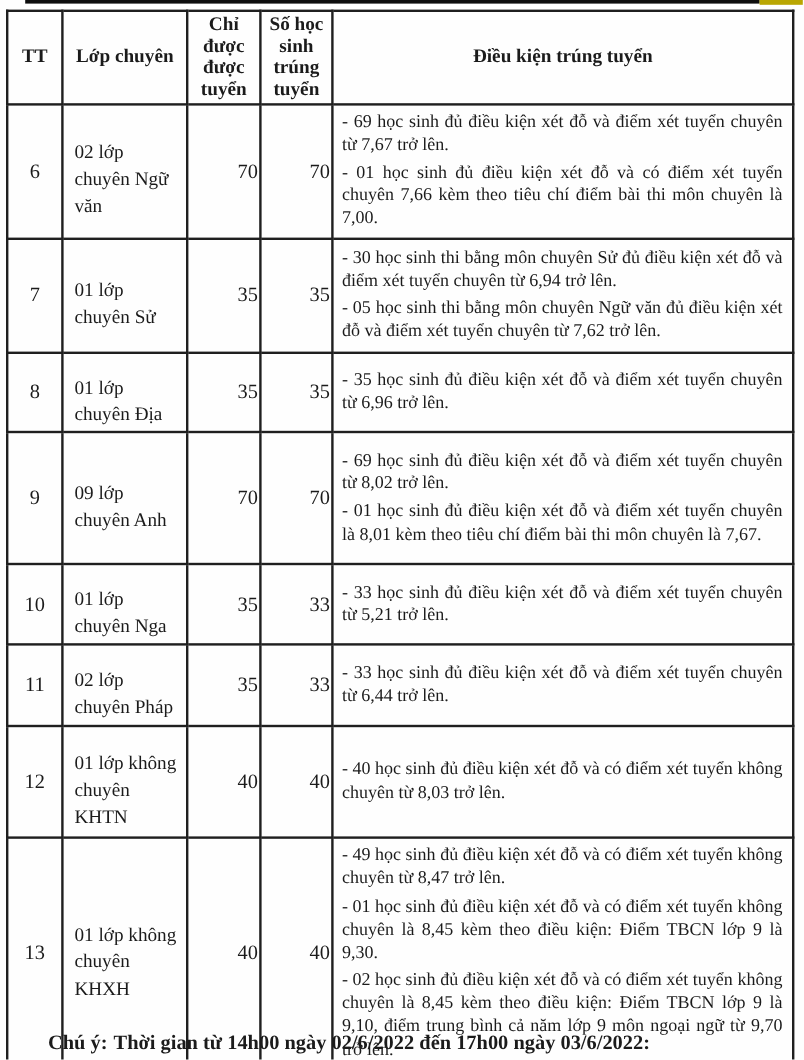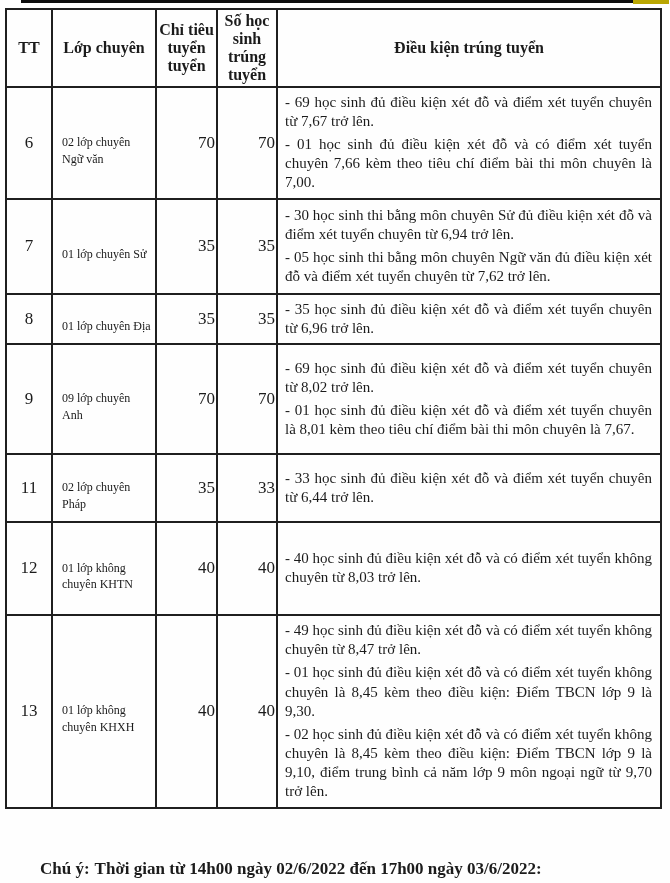--- a/index.html
+++ b/index.html
@@ -25,21 +25,21 @@
 
   table.main th, table.main td {
     border:2px solid #1f1f1f; vertical-align:middle;
     overflow:hidden;
   }
   table.main th {
     font-size:16px; font-weight:bold; text-align:center;
     line-height:1.12; padding:2px 1px;
   }
   td.c-tt { text-align:center; font-size:17px; }
-  td.c-class { text-align:left; padding:18px 4px 2px 9px; font-size:12px; line-height:1.4; }
+  td.c-class { text-align:left; padding:18px 4px 2px 9px; font-size:16px; line-height:1.4; }
   td.c-num { text-align:right; font-size:17px; }
   td.c-cond { padding:1px 8px 1px 7px; }
   td.c-cond p {
     margin:4px 0; font-size:15px; line-height:1.28;
     text-align:justify;
   }
 
   .footer-note {
     position:absolute; left:40px; top:859px;
     font-size:17px; font-weight:bold; white-space:nowrap;
@@ -59,21 +59,21 @@
       <col class="col-tt">
         <col class="col-class">
         <col class="col-quota">
         <col class="col-admitted">
         <col class="col-cond">
     </colgroup>
     <thead>
       <tr style="height:67px;">
         <th>TT</th>
         <th>Lớp chuyên</th>
-        <th>Chỉ tiêu tuyển tuyển</th>
+        <th>Chỉ được được tuyển</th>
         <th>Số học sinh trúng tuyển</th>
         <th>Điều kiện trúng tuyển</th>
       </tr>
     </thead>
     <tbody>
       <tr style="height:108px;">
         <td class="c-tt">6</td>
         <td class="c-class">02 lớp chuyên Ngữ văn</td>
         <td class="c-num">70</td>
         <td class="c-num">70</td>
@@ -104,20 +104,29 @@
       <tr style="height:110px;">
         <td class="c-tt">9</td>
         <td class="c-class">09 lớp chuyên Anh</td>
         <td class="c-num">70</td>
         <td class="c-num">70</td>
         <td class="c-cond">
           <p>- 69 học sinh đủ điều kiện xét đỗ và điểm xét tuyển chuyên từ 8,02 trở lên.</p>
           <p>- 01 học sinh đủ điều kiện xét đỗ và điểm xét tuyển chuyên là 8,01 kèm theo tiêu chí điểm bài thi môn chuyên là 7,67.</p>
         </td>
       </tr>
+      <tr style="height:46px;">
+        <td class="c-tt">10</td>
+        <td class="c-class">01 lớp chuyên Nga</td>
+        <td class="c-num">35</td>
+        <td class="c-num">33</td>
+        <td class="c-cond">
+          <p>- 33 học sinh đủ điều kiện xét đỗ và điểm xét tuyển chuyên từ 5,21 trở lên.</p>
+        </td>
+      </tr>
       <tr style="height:68px;">
         <td class="c-tt">11</td>
         <td class="c-class">02 lớp chuyên Pháp</td>
         <td class="c-num">35</td>
         <td class="c-num">33</td>
         <td class="c-cond">
           <p>- 33 học sinh đủ điều kiện xét đỗ và điểm xét tuyển chuyên từ 6,44 trở lên.</p>
         </td>
       </tr>
       <tr style="height:93px;">

